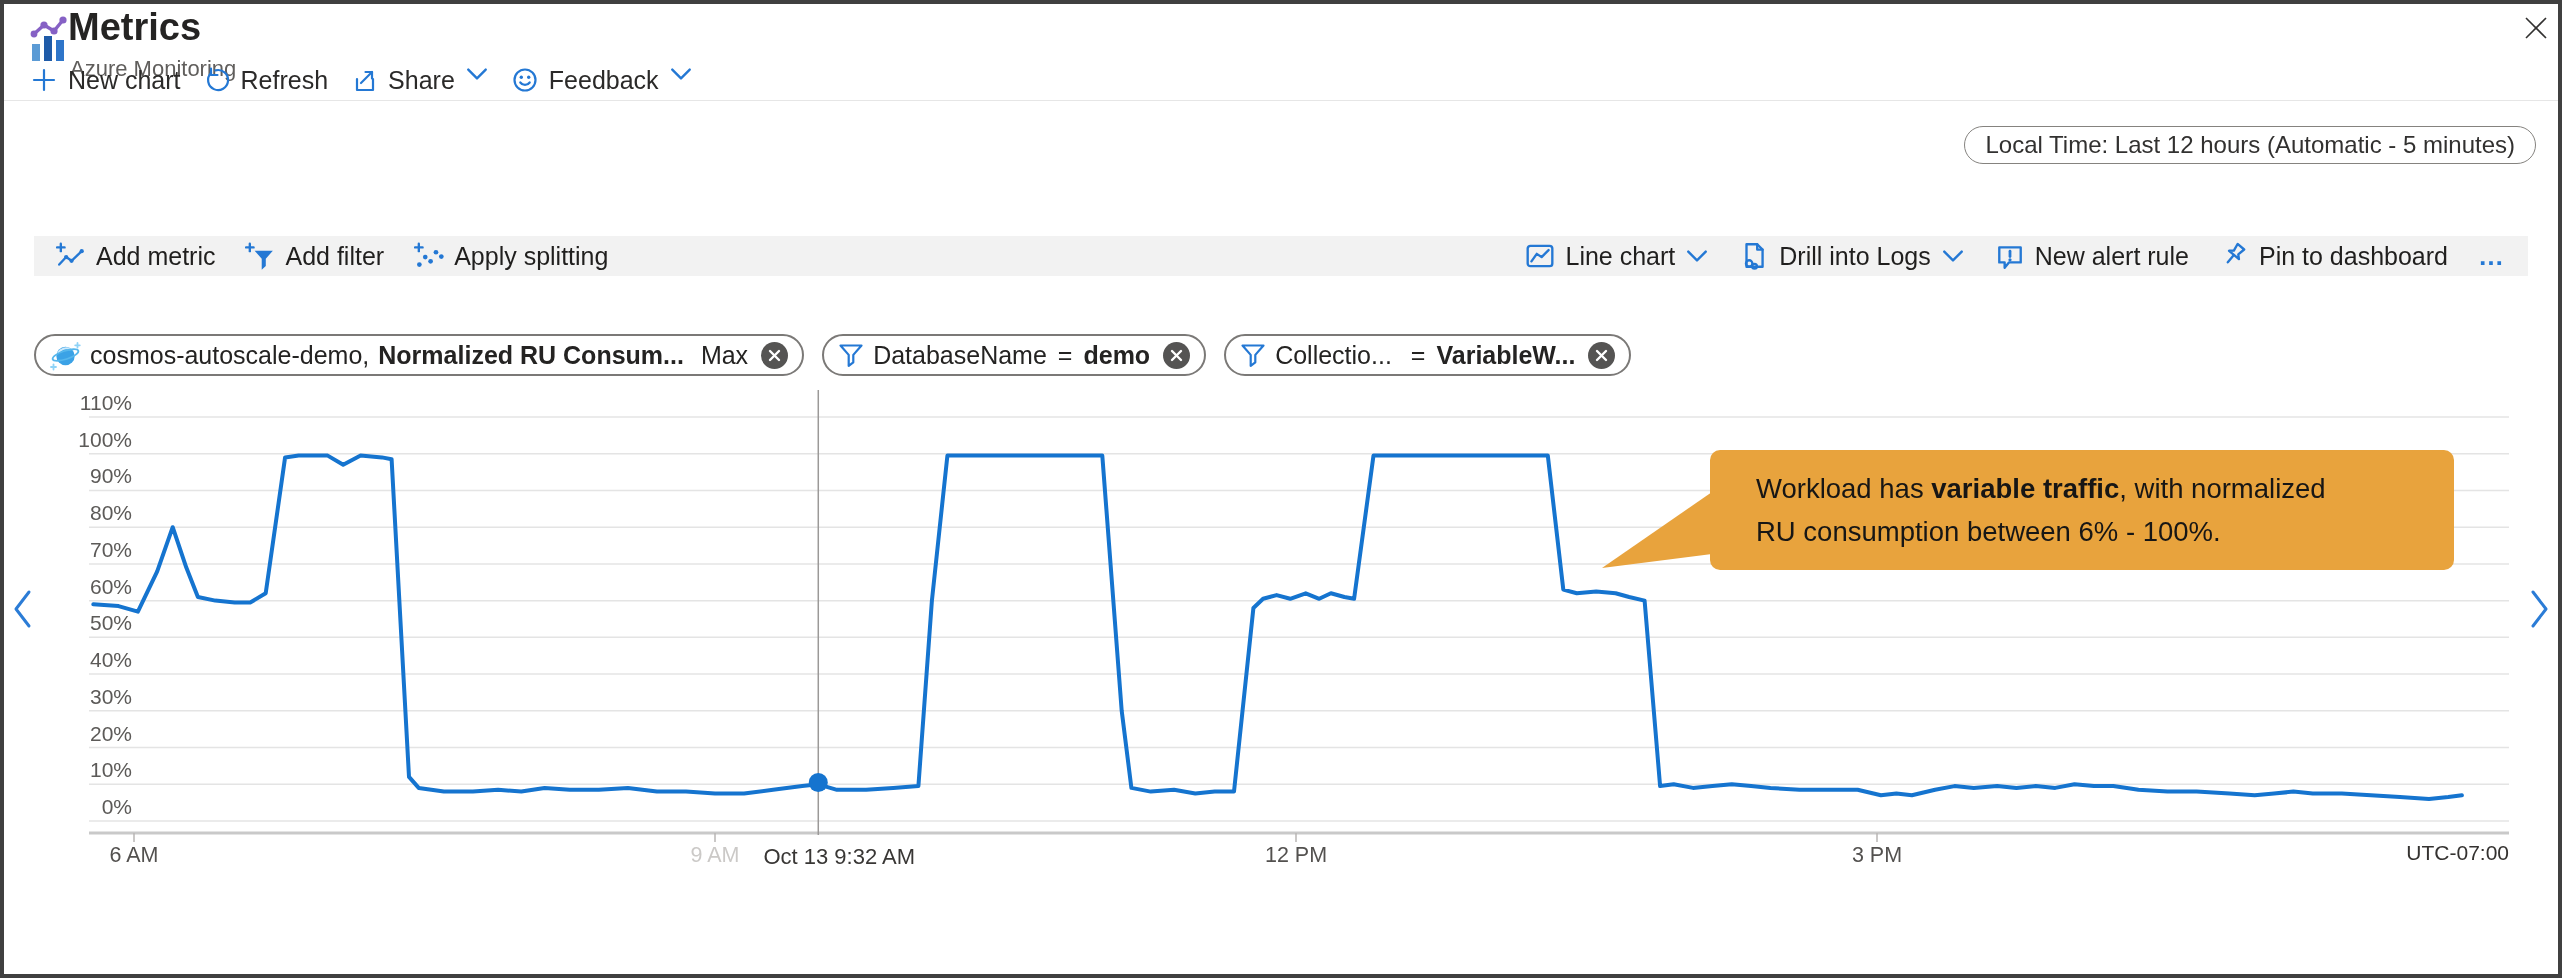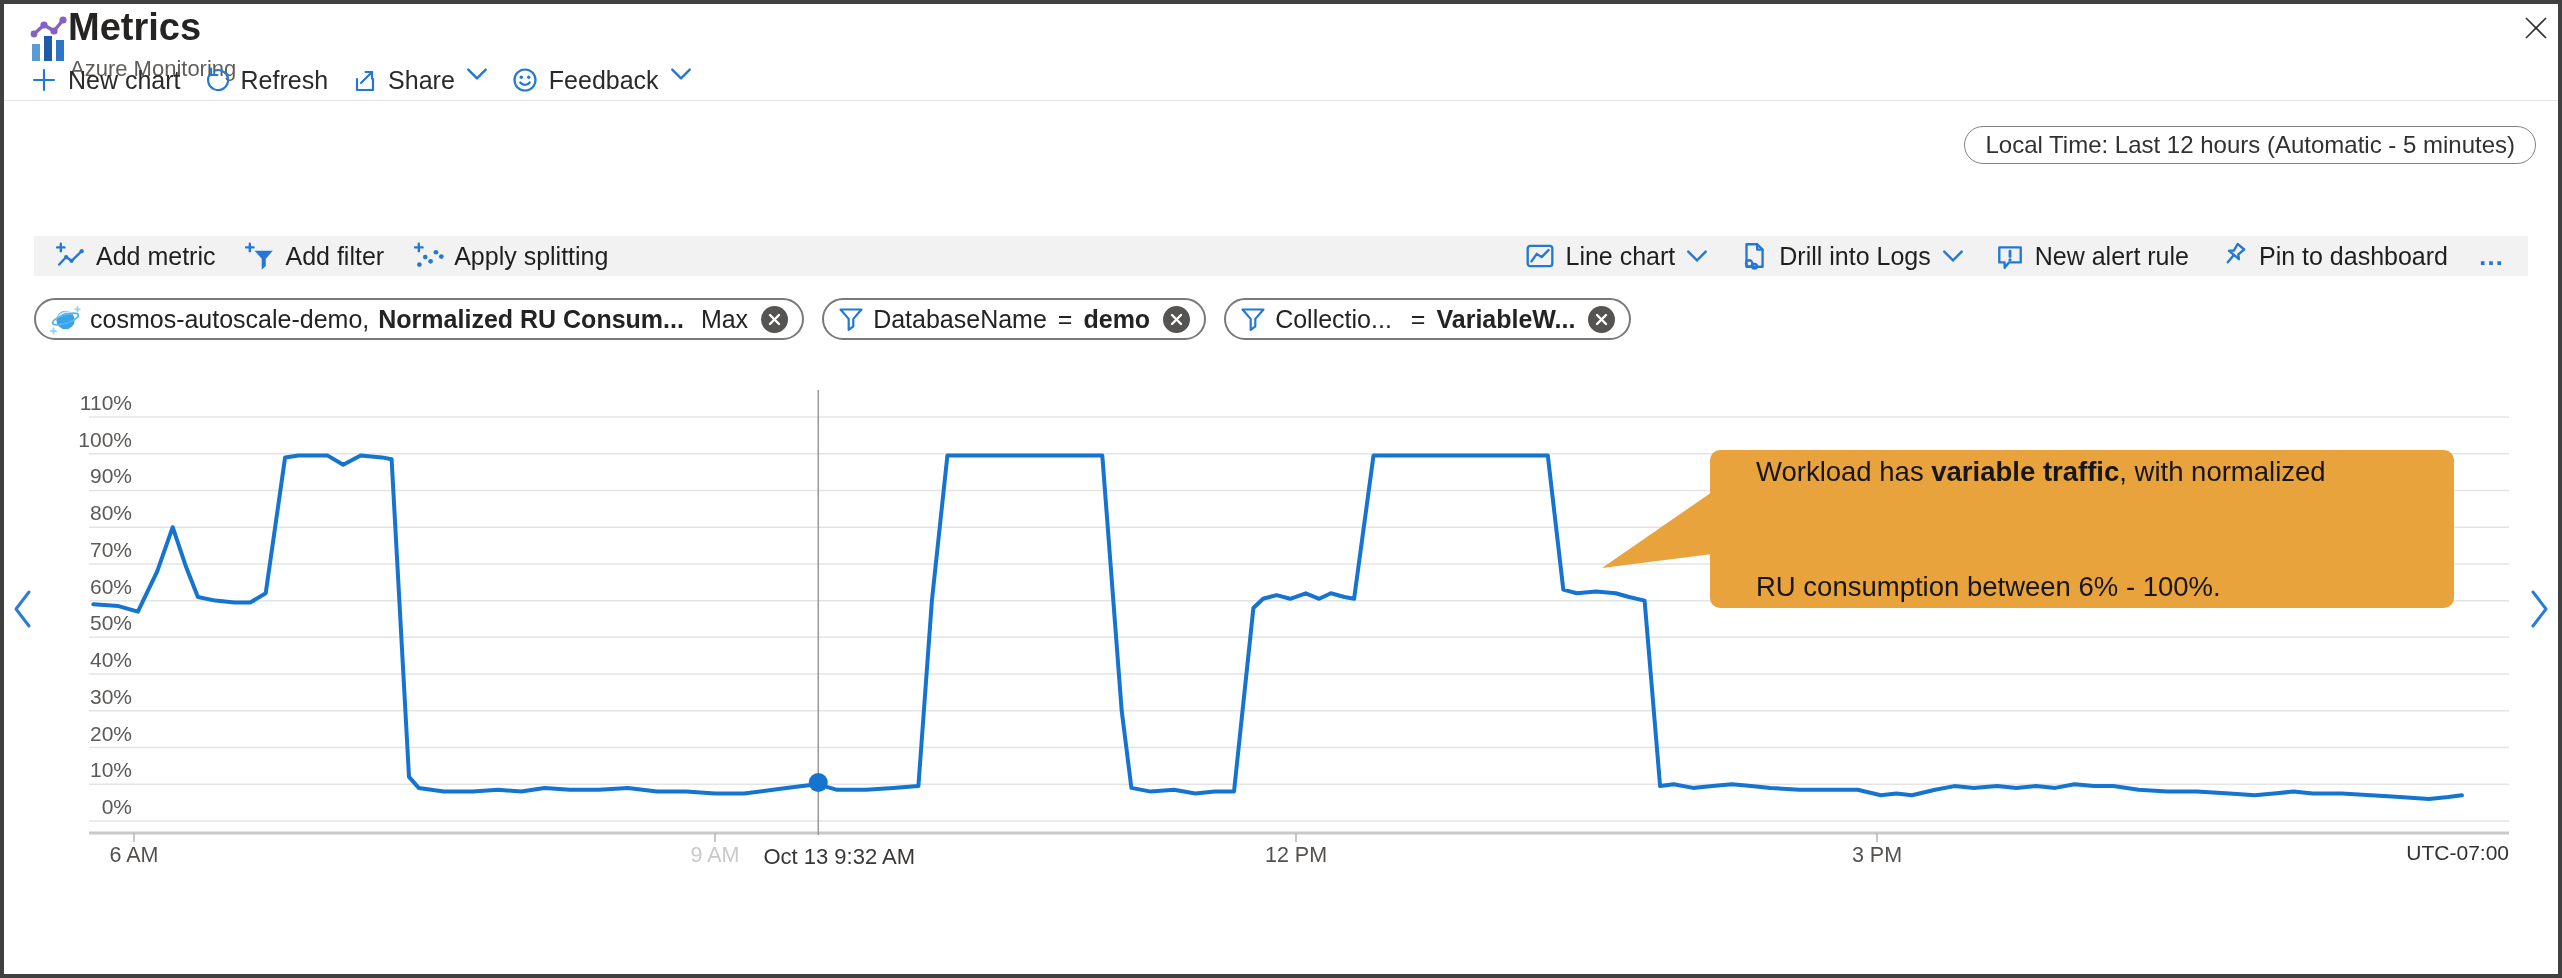--- a/index.html
+++ b/index.html
@@ -31,41 +31,41 @@
   
   .chart-toolbar { position:absolute; left:30px; right:30px; top:232px; height:40px; background:#f2f2f2;
                    display:flex; align-items:center; padding:0 22px; }
   .tb-item { display:flex; align-items:center; gap:10px; margin-right:30px; font-size:25px; color:#201f1e; cursor:pointer; white-space:nowrap;justify-content:center; }
   .tb-right { margin-left:auto; display:flex; align-items:center; }
   .tb-right .tb-item { margin-right:0; margin-left:30px; }
   .ellipsis { font-size:26px; color:#2478d4; font-weight:700; letter-spacing:2px; }
   
   .pill-row { position:absolute; left:30px; top:294px; display:flex; gap:18px; }
   .pill { height:42px; border:2px solid #7b7977; border-radius:21px; display:flex; align-items:center;
-          padding:0 14px 0 14px; gap:9px; font-size:25px; color:#242322; background:#fff; cursor:pointer; white-space:nowrap; }
+          padding:0 14px 0 14px; gap:9px; font-size:25px; color:#242322; background:#fff; cursor:pointer; white-space:nowrap;margin-top:36px; }
   .pill b { font-weight:700; }
   .pill .sep { margin:0 2px; }
   .remove-chip { width:27px; height:27px; border-radius:50%; background:#555453; display:flex; align-items:center;
                  justify-content:center; margin-left:4px; cursor:pointer; flex:0 0 auto; }
   .remove-chip svg { stroke:#fff; stroke-width:2.4; stroke-linecap:round; }
   
   #chart-svg { position:absolute; left:0; top:378px; }
   .grid { stroke:#e4e4e4; stroke-width:1.5; }
   .axisline { stroke:#c9c9c9; stroke-width:3; }
   .tickmark { stroke:#b8b6b4; stroke-width:1.5; }
   .ylab { font-size:21px; fill:#5c5a58; }
   .xlab { font-size:21.5px; fill:#53514f; }
   .xlab-muted { font-size:21.5px; fill:#cbc9c7; }
   .cursor-line { stroke:#9b9998; stroke-width:1.5; }
   .cursor-label { font-size:22px; fill:#393735; }
   .utc-label { font-size:21px; fill:#343230; }
   .series-line { fill:none; stroke-width:4; stroke-linejoin:round; stroke-linecap:round; }
   
-  .callout { position:absolute; left:1706px; top:446px; width:744px; height:158px; border-radius:10px;
-             display:flex; flex-direction:column; justify-content:space-between; padding-left:46px;
+  .callout { position:absolute; left:1706px; top:446px; width:744px; height:120px; border-radius:10px;
+             display:flex; flex-direction:column; justify-content:center; padding-left:46px;
              font-size:27.5px; color:#171615; line-height:43px; }
   .callout-tail { position:absolute; left:1594px; top:480px; }
   
   .legend { position:absolute; left:88px; top:862px; display:flex; }
   .legend-bar { width:10px; height:76px; }
   .legend-text { margin-left:14px; padding-top:2px; }
   .legend-metric { font-size:22px; font-weight:700; color:#323130; }
   .legend-res { font-size:21px; color:#55534f; margin-top:1px; }
   .legend-val-row { display:flex; align-items:baseline; gap:5px; margin-top:1px; }
   .legend-val { font-size:35px; font-weight:700; color:#0b0b0b; }

